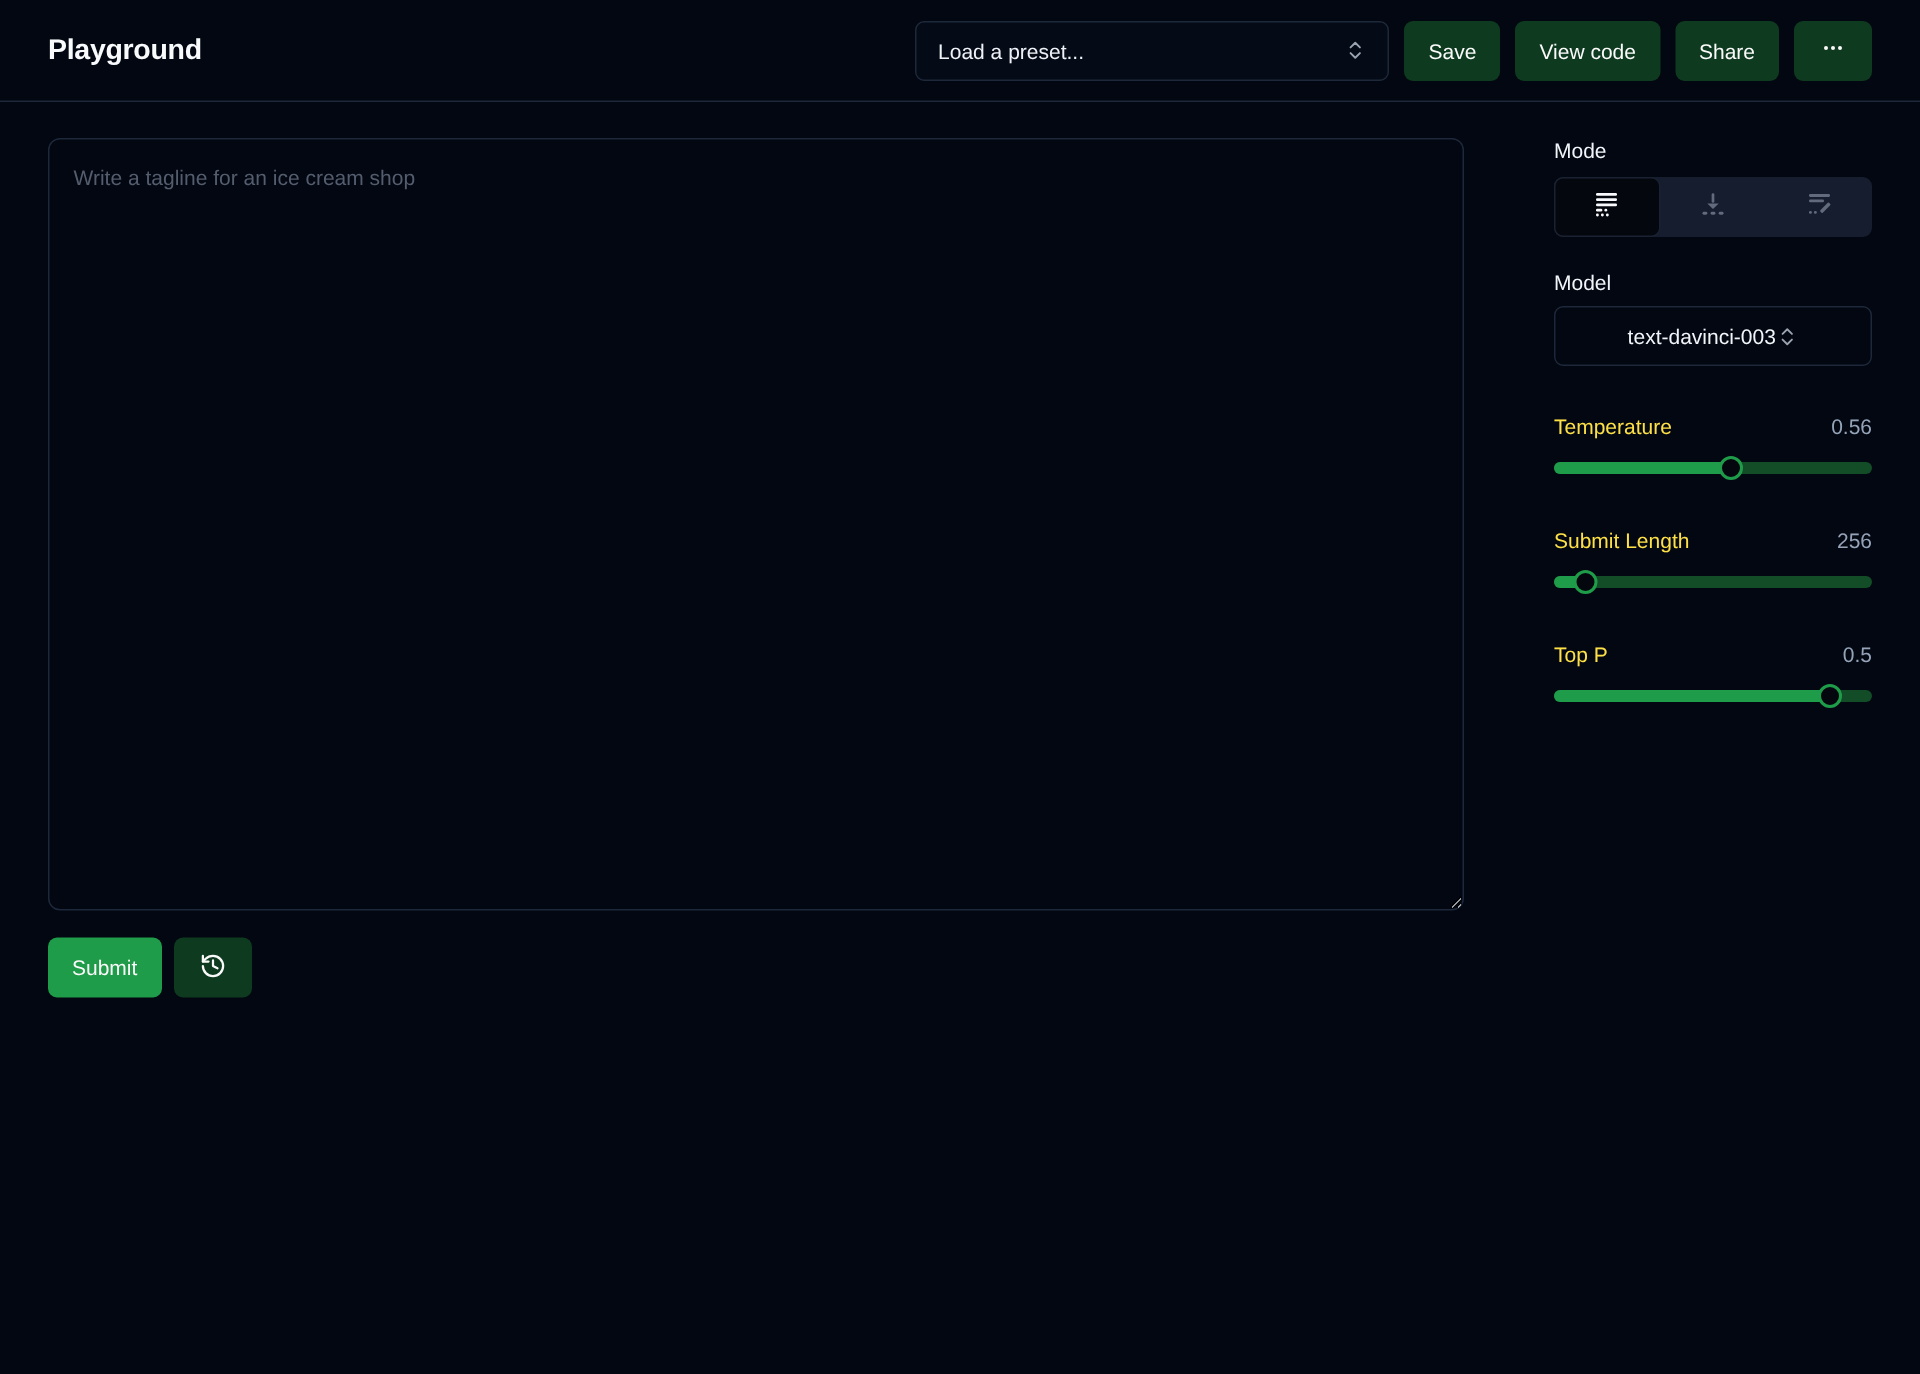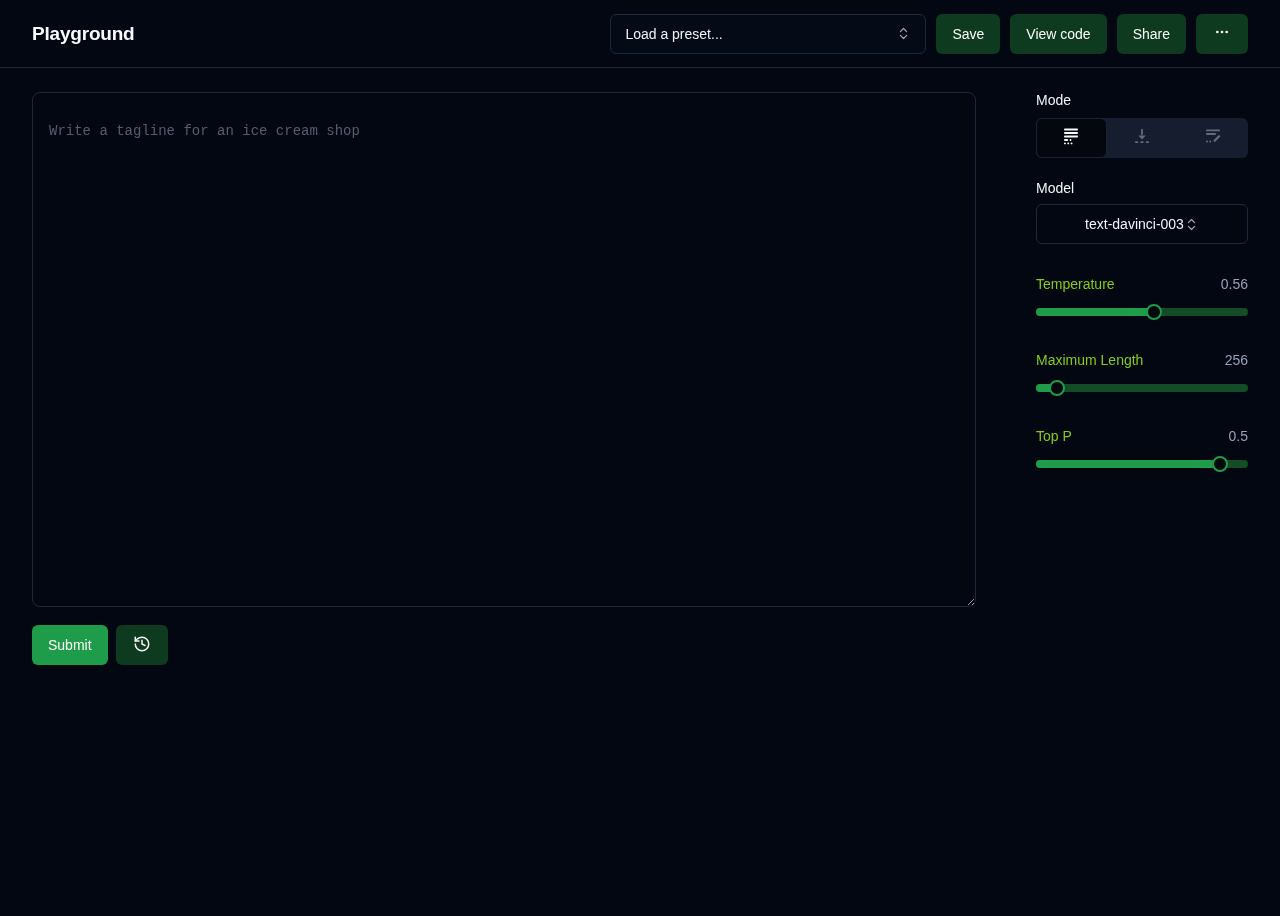--- a/index.html
+++ b/index.html
@@ -55,25 +55,25 @@
   
   .content { flex: 1; display: flex; gap: 24px; padding: 24px 32px 26px; min-height: 0; }
 
   main { flex: 1; display: flex; flex-direction: column; gap: 18px; min-width: 0; }
   textarea {
     flex: 1;
     width: 100%;
     background: transparent;
     border: 1px solid var(--border, #1d283a);
     border-radius: 8px;
-    padding: 28px 16px;
+    padding: 15px 16px;
     font-size: 14px;
     line-height: 1.45;
     color: #f8fafc;
-    font-family: Liberation Mono, monospace;
+    font-family: Liberation Sans, sans-serif;
     resize: both;
     outline: none;
   }
   textarea::placeholder { color: var(--placeholder, #545d6e); }
   .actions { display: flex; align-items: center; gap: 8px; flex: none; }
 
   
   aside { width: 212px; flex: none; display: flex; flex-direction: column; margin-left: 36px; }
   .side-label { font-size: 14px; font-weight: 500; color: #f1f5f9; }
 
@@ -110,21 +110,21 @@
     padding: 0 32px;
     font-size: 14px; color: #f1f5f9;
     font-family: inherit;
     cursor: pointer;
   }
   .model-select .chev { color: #9aa3b2; display: flex; }
 
   .sliders { margin-top: 32px; }
   .slider-section { margin-bottom: 36px; }
   .slider-head { display: flex; align-items: center; justify-content: space-between; margin-bottom: 16px; }
-  .slider-head .lab { font-size: 14px; color: #84cc16; }
+  .slider-head .lab { font-size: 14px; color: #fde047; }
   .slider-head .val { font-size: 14px; color: var(--muted-text, #94a3b8); }
   .track {
     position: relative;
     height: 8px;
     border-radius: 999px;
     background: var(--slider-track, #134d28);
     cursor: pointer;
   }
   .fill {
     position: absolute; left: 0; top: 0; bottom: 0;
@@ -254,21 +254,21 @@
             <span class="val">0.56</span>
           </div>
           <div class="track">
             <div class="fill" style="width: calc(56% - 0.96px);"></div>
             <div class="thumb" style="left: calc(56% - 8.96px);"></div>
           </div>
         </div>
 
         <div class="slider-section">
           <div class="slider-head">
-            <span class="lab">Maximum Length</span>
+            <span class="lab">Submit Length</span>
             <span class="val">256</span>
           </div>
           <div class="track">
             <div class="fill" style="width: calc(6.4% + 6.976px);"></div>
             <div class="thumb" style="left: calc(6.4% - 1.024px);"></div>
           </div>
         </div>
 
         <div class="slider-section">
           <div class="slider-head">

